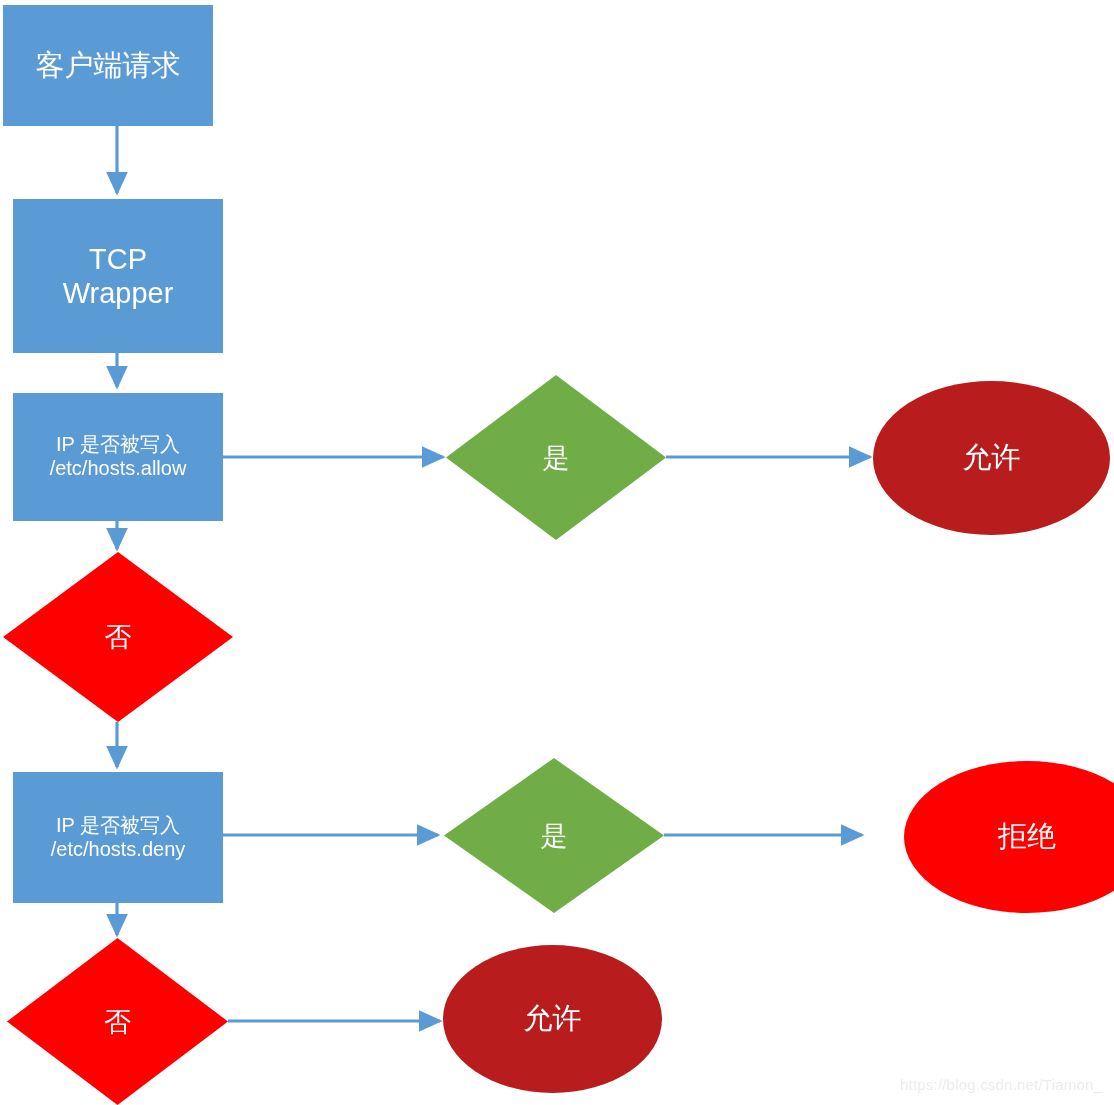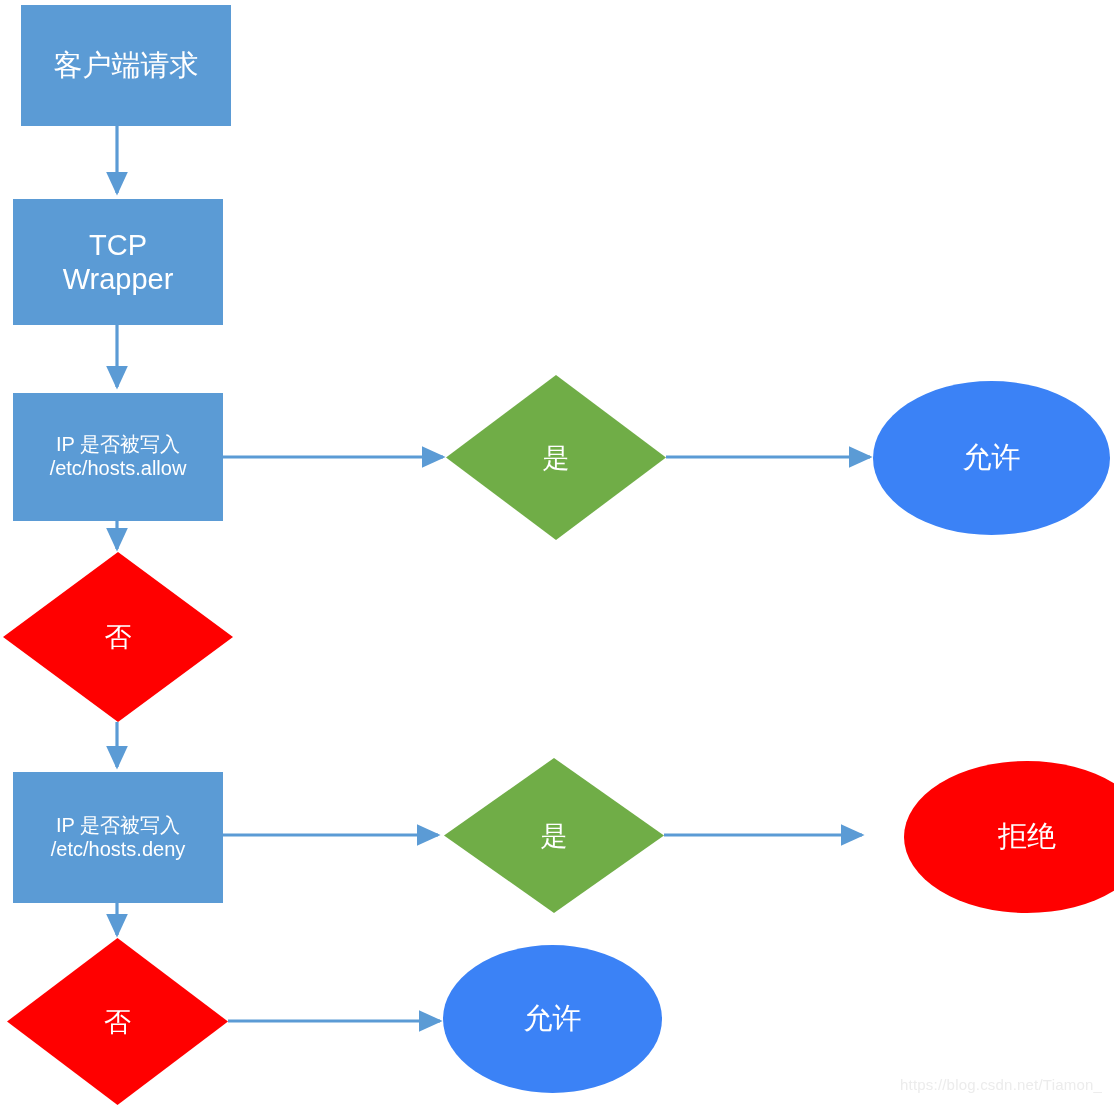--- a/index.html
+++ b/index.html
@@ -50,21 +50,21 @@
     width: 100%;
     height: 100%;
     display: flex;
     align-items: center;
     justify-content: center;
     color: #ffffff;
   }
   .ellipse {
     border-radius: 50%;
   }
-  .green-fill { background: #3b82f6; }
+  .green-fill { background: #b91c1c; }
   .red-fill { background: #FF0000; }
 
   .conn {
     position: absolute;
     left: 0;
     top: 0;
     width: 1114px;
     height: 1105px;
     pointer-events: none;
   }
@@ -105,25 +105,25 @@
 
     <line x1="223" y1="835" x2="438" y2="835" stroke="#5B9BD5" stroke-width="3.2" marker-end="url(#arrowhead)"></line>
 
     <line x1="664" y1="835" x2="862" y2="835" stroke="#5B9BD5" stroke-width="3.2" marker-end="url(#arrowhead)"></line>
 
     <line x1="117" y1="903" x2="117" y2="935" stroke="#5B9BD5" stroke-width="3.2" marker-end="url(#arrowhead)"></line>
 
     <line x1="228" y1="1021" x2="440" y2="1021" stroke="#5B9BD5" stroke-width="3.2" marker-end="url(#arrowhead)"></line>
   </svg>
 
-  <div class="shape box" style="left:21px; top:5px; width:210px; height:121px;">
+  <div class="shape box" style="left:3px; top:5px; width:210px; height:121px;">
     <span class="label t28">客户端请求</span>
   </div>
 
-  <div class="shape box" style="left:13px; top:199px; width:210px; height:126px;">
+  <div class="shape box" style="left:13px; top:199px; width:210px; height:154px;">
     <span class="label t28">TCP
 Wrapper</span>
   </div>
 
   <div class="shape box" style="left:13px; top:393px; width:210px; height:128px;">
     <span class="label t25">IP 是否被写入
 /etc/hosts.allow</span>
   </div>
 
   <div class="diamond-wrap" style="left:3px; top:552px; width:230px; height:170px;">

